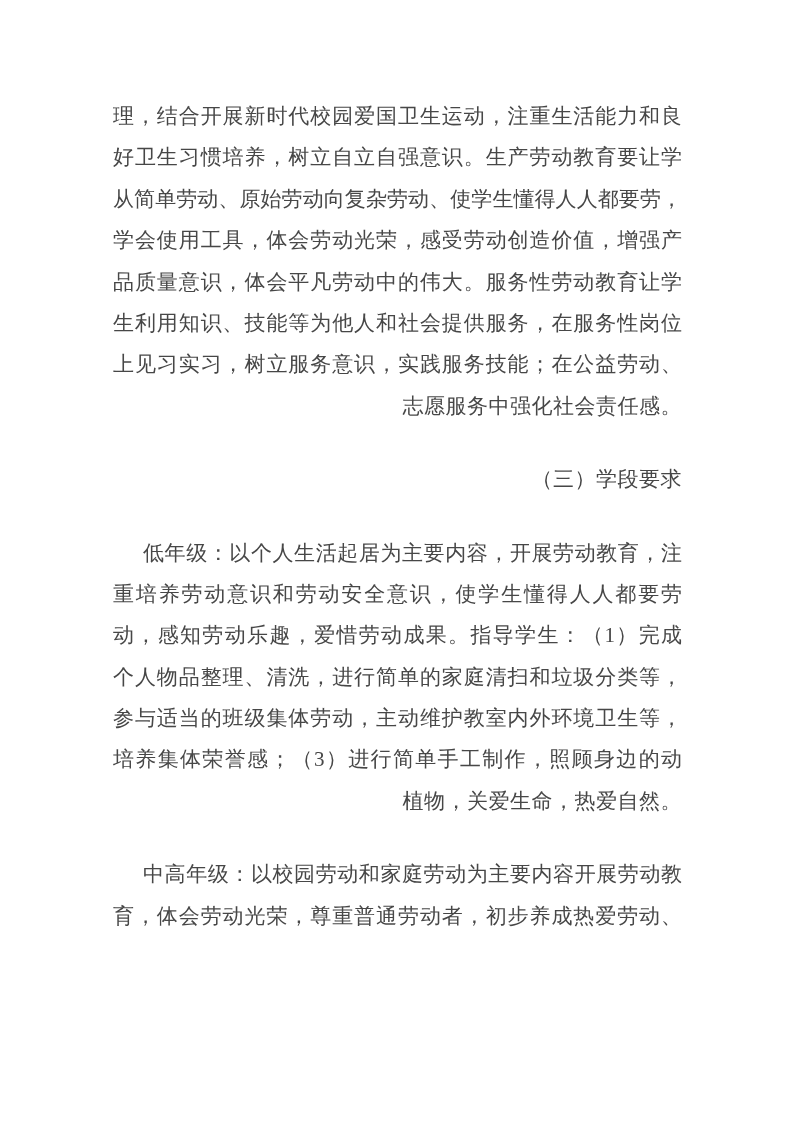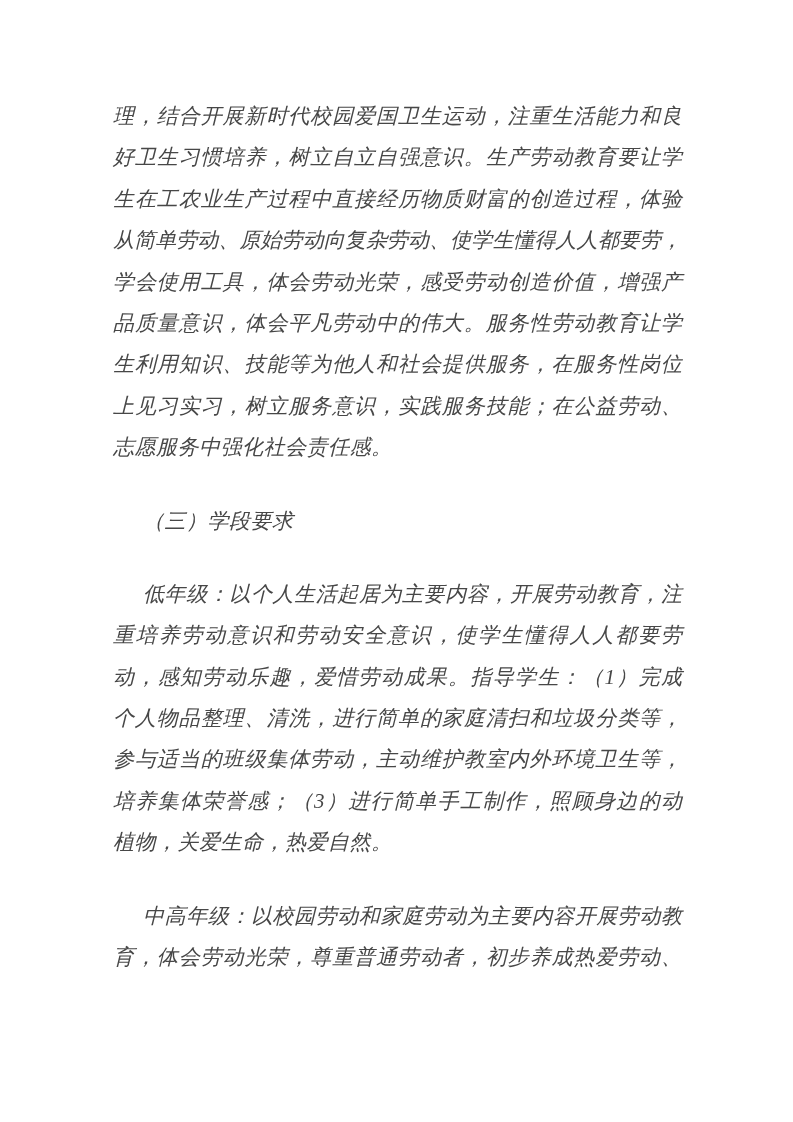--- a/index.html
+++ b/index.html
@@ -6,21 +6,20 @@
     margin: 0;
     padding: 0;
     background: #ffffff;
   }
   .page {
     position: relative;
     width: 793px;
     height: 1122px;
     background: #ffffff;
     overflow: hidden;
-    font-style: italic;
   }
   .text-block {
     position: absolute;
     left: 113px;
     top: 96px;
     width: 569px;
     font-family: "Liberation Serif", serif;
     font-size: 21px;
     color: #474747;
     font-weight: 400;
@@ -36,37 +35,37 @@
   }
   
   .j {
     text-align: justify;
     text-align-last: justify;
     text-justify: inter-character;
   }
   
   .plain {
     letter-spacing: 0.5px;
+    text-align: right;
   }
   
   .ind {
     padding-left: 30px;
     margin-top: 32px;
   }
 </style>
 </head>
 <body>
 
 <div class="page">
   <div class="text-block">
 
     <div class="para">
       <div class="ln j">理，结合开展新时代校园爱国卫生运动，注重生活能力和良</div>
       <div class="ln j">好卫生习惯培养，树立自立自强意识。生产劳动教育要让学</div>
-      <div class="ln j">生在工农业生产过程中直接经历物质财富的创造过程，体验</div>
       <div class="ln j">从简单劳动、原始劳动向复杂劳动、使学生懂得人人都要劳，</div>
       <div class="ln j">学会使用工具，体会劳动光荣，感受劳动创造价值，增强产</div>
       <div class="ln j">品质量意识，体会平凡劳动中的伟大。服务性劳动教育让学</div>
       <div class="ln j">生利用知识、技能等为他人和社会提供服务，在服务性岗位</div>
       <div class="ln j">上见习实习，树立服务意识，实践服务技能；在公益劳动、</div>
       <div class="ln plain">志愿服务中强化社会责任感。</div>
     </div>
 
     <div class="para">
       <div class="ln plain ind">（三）学段要求</div>

